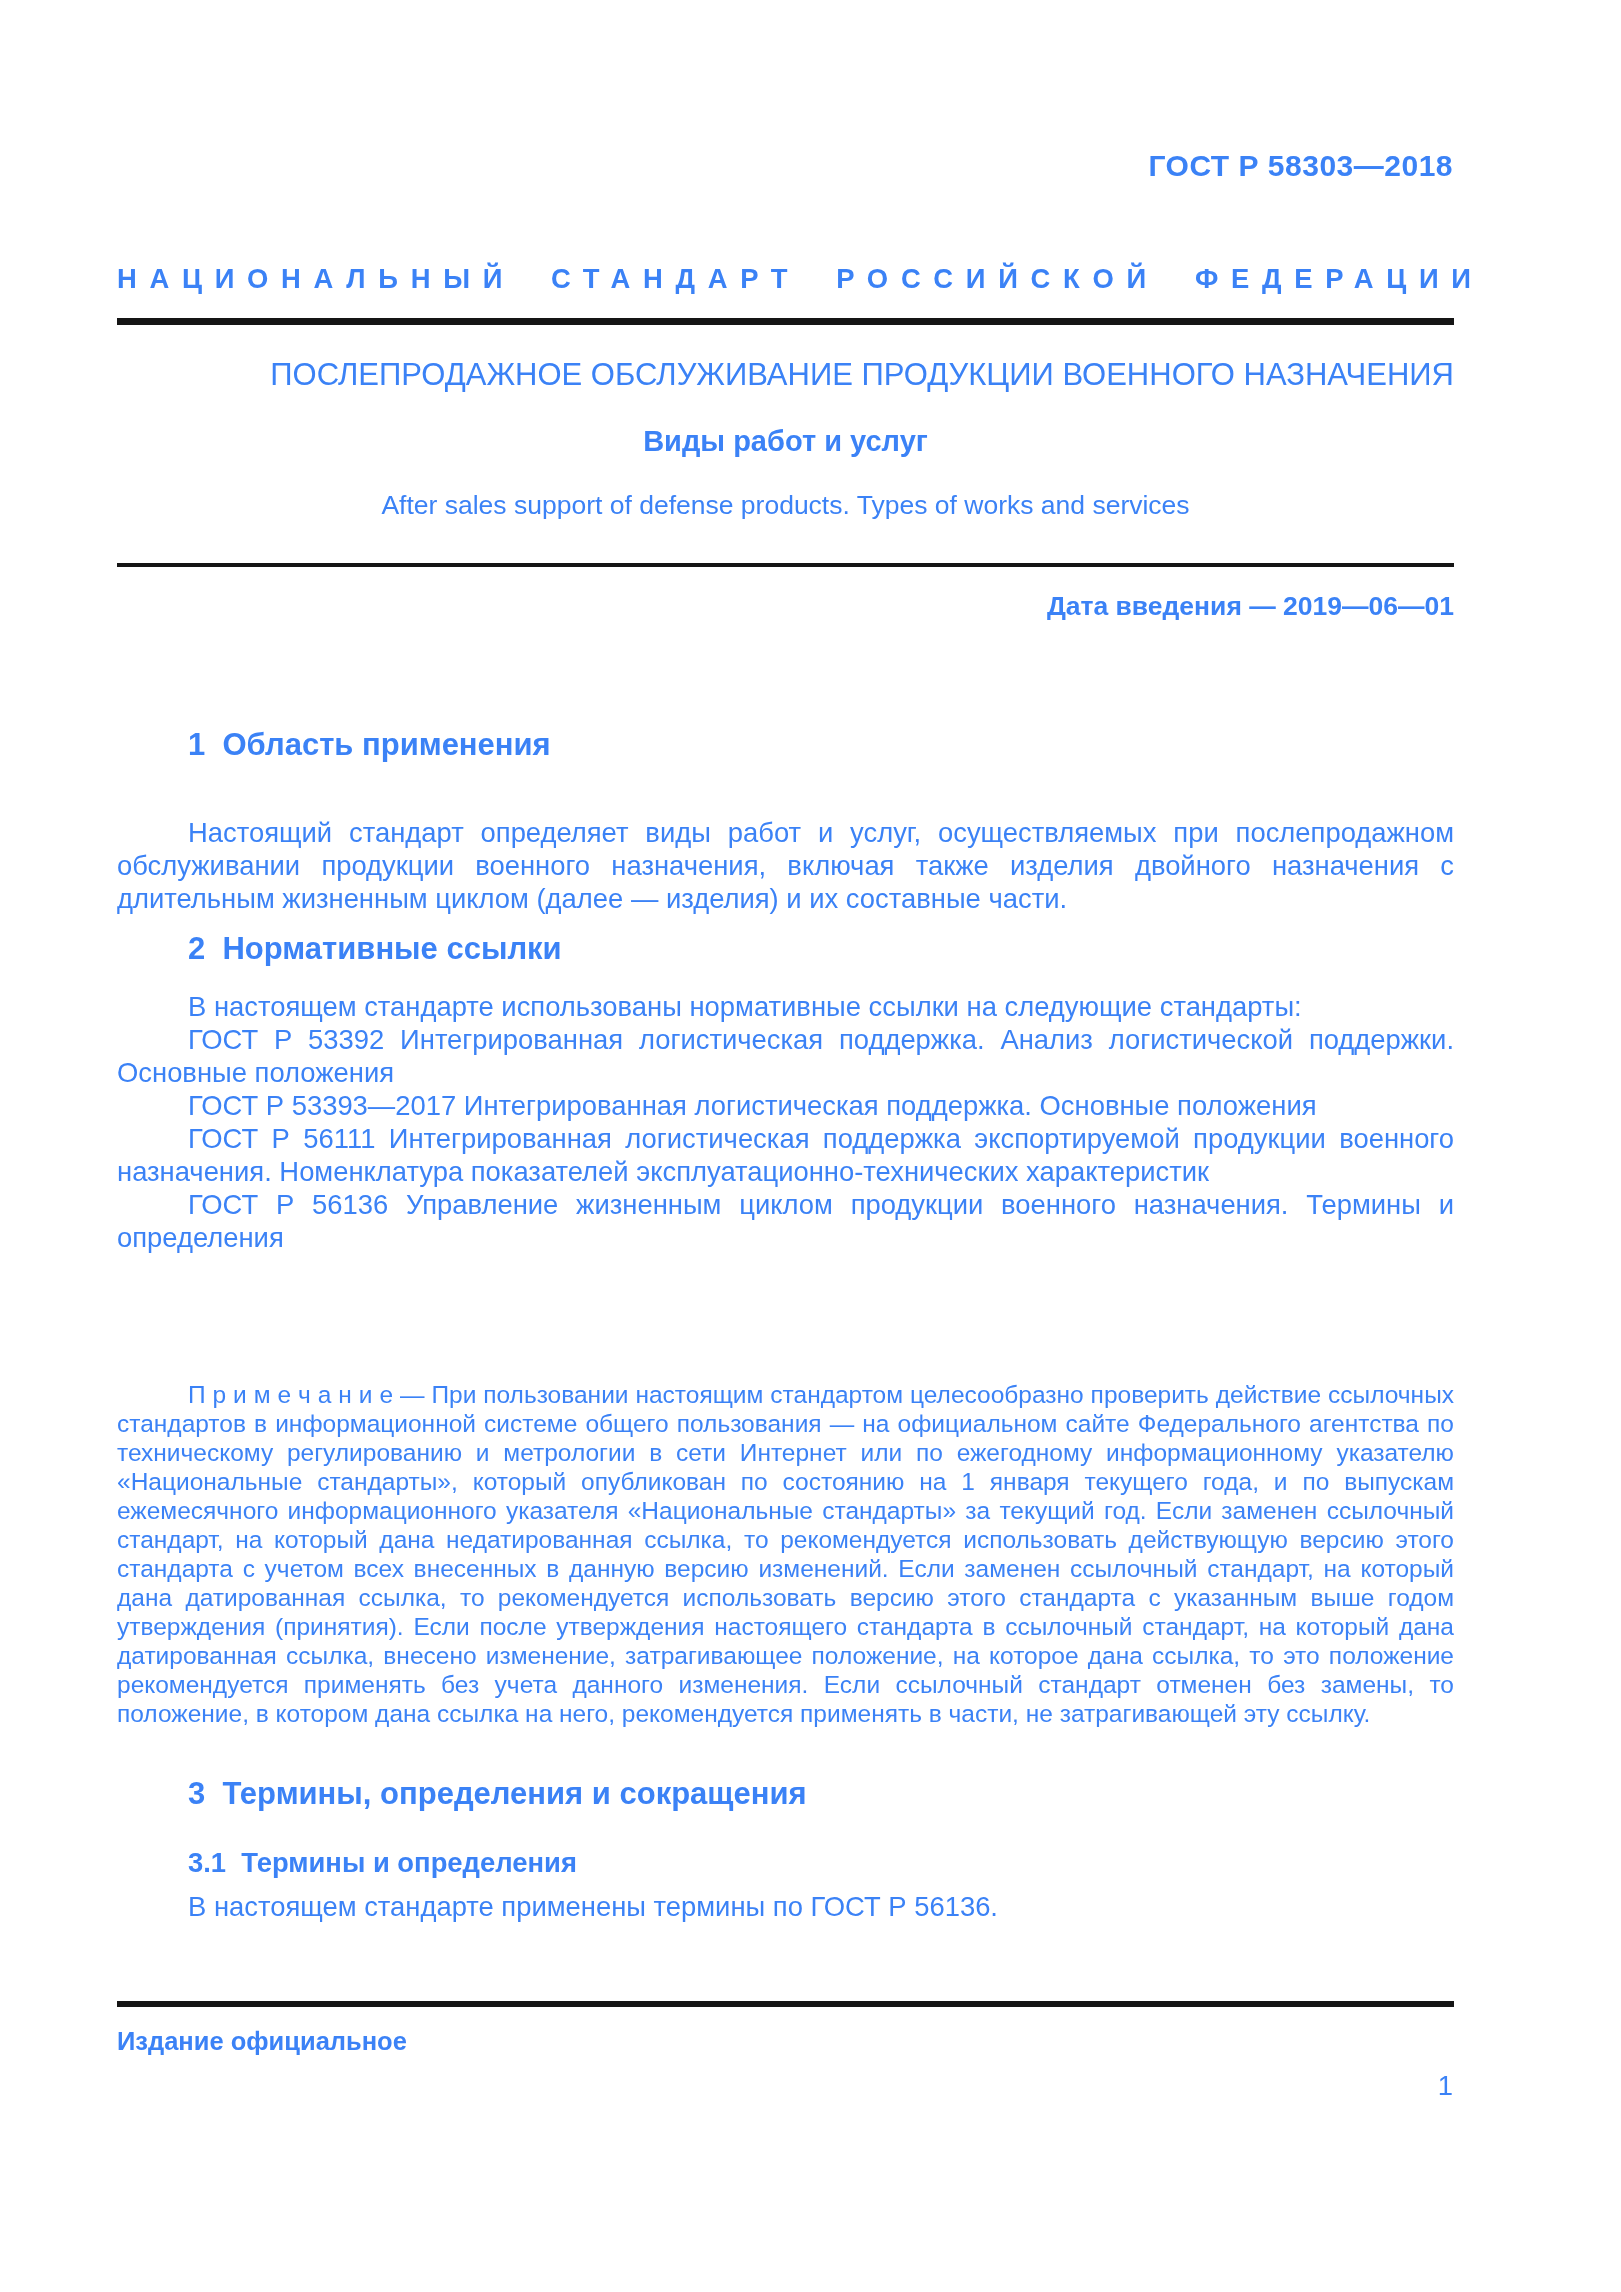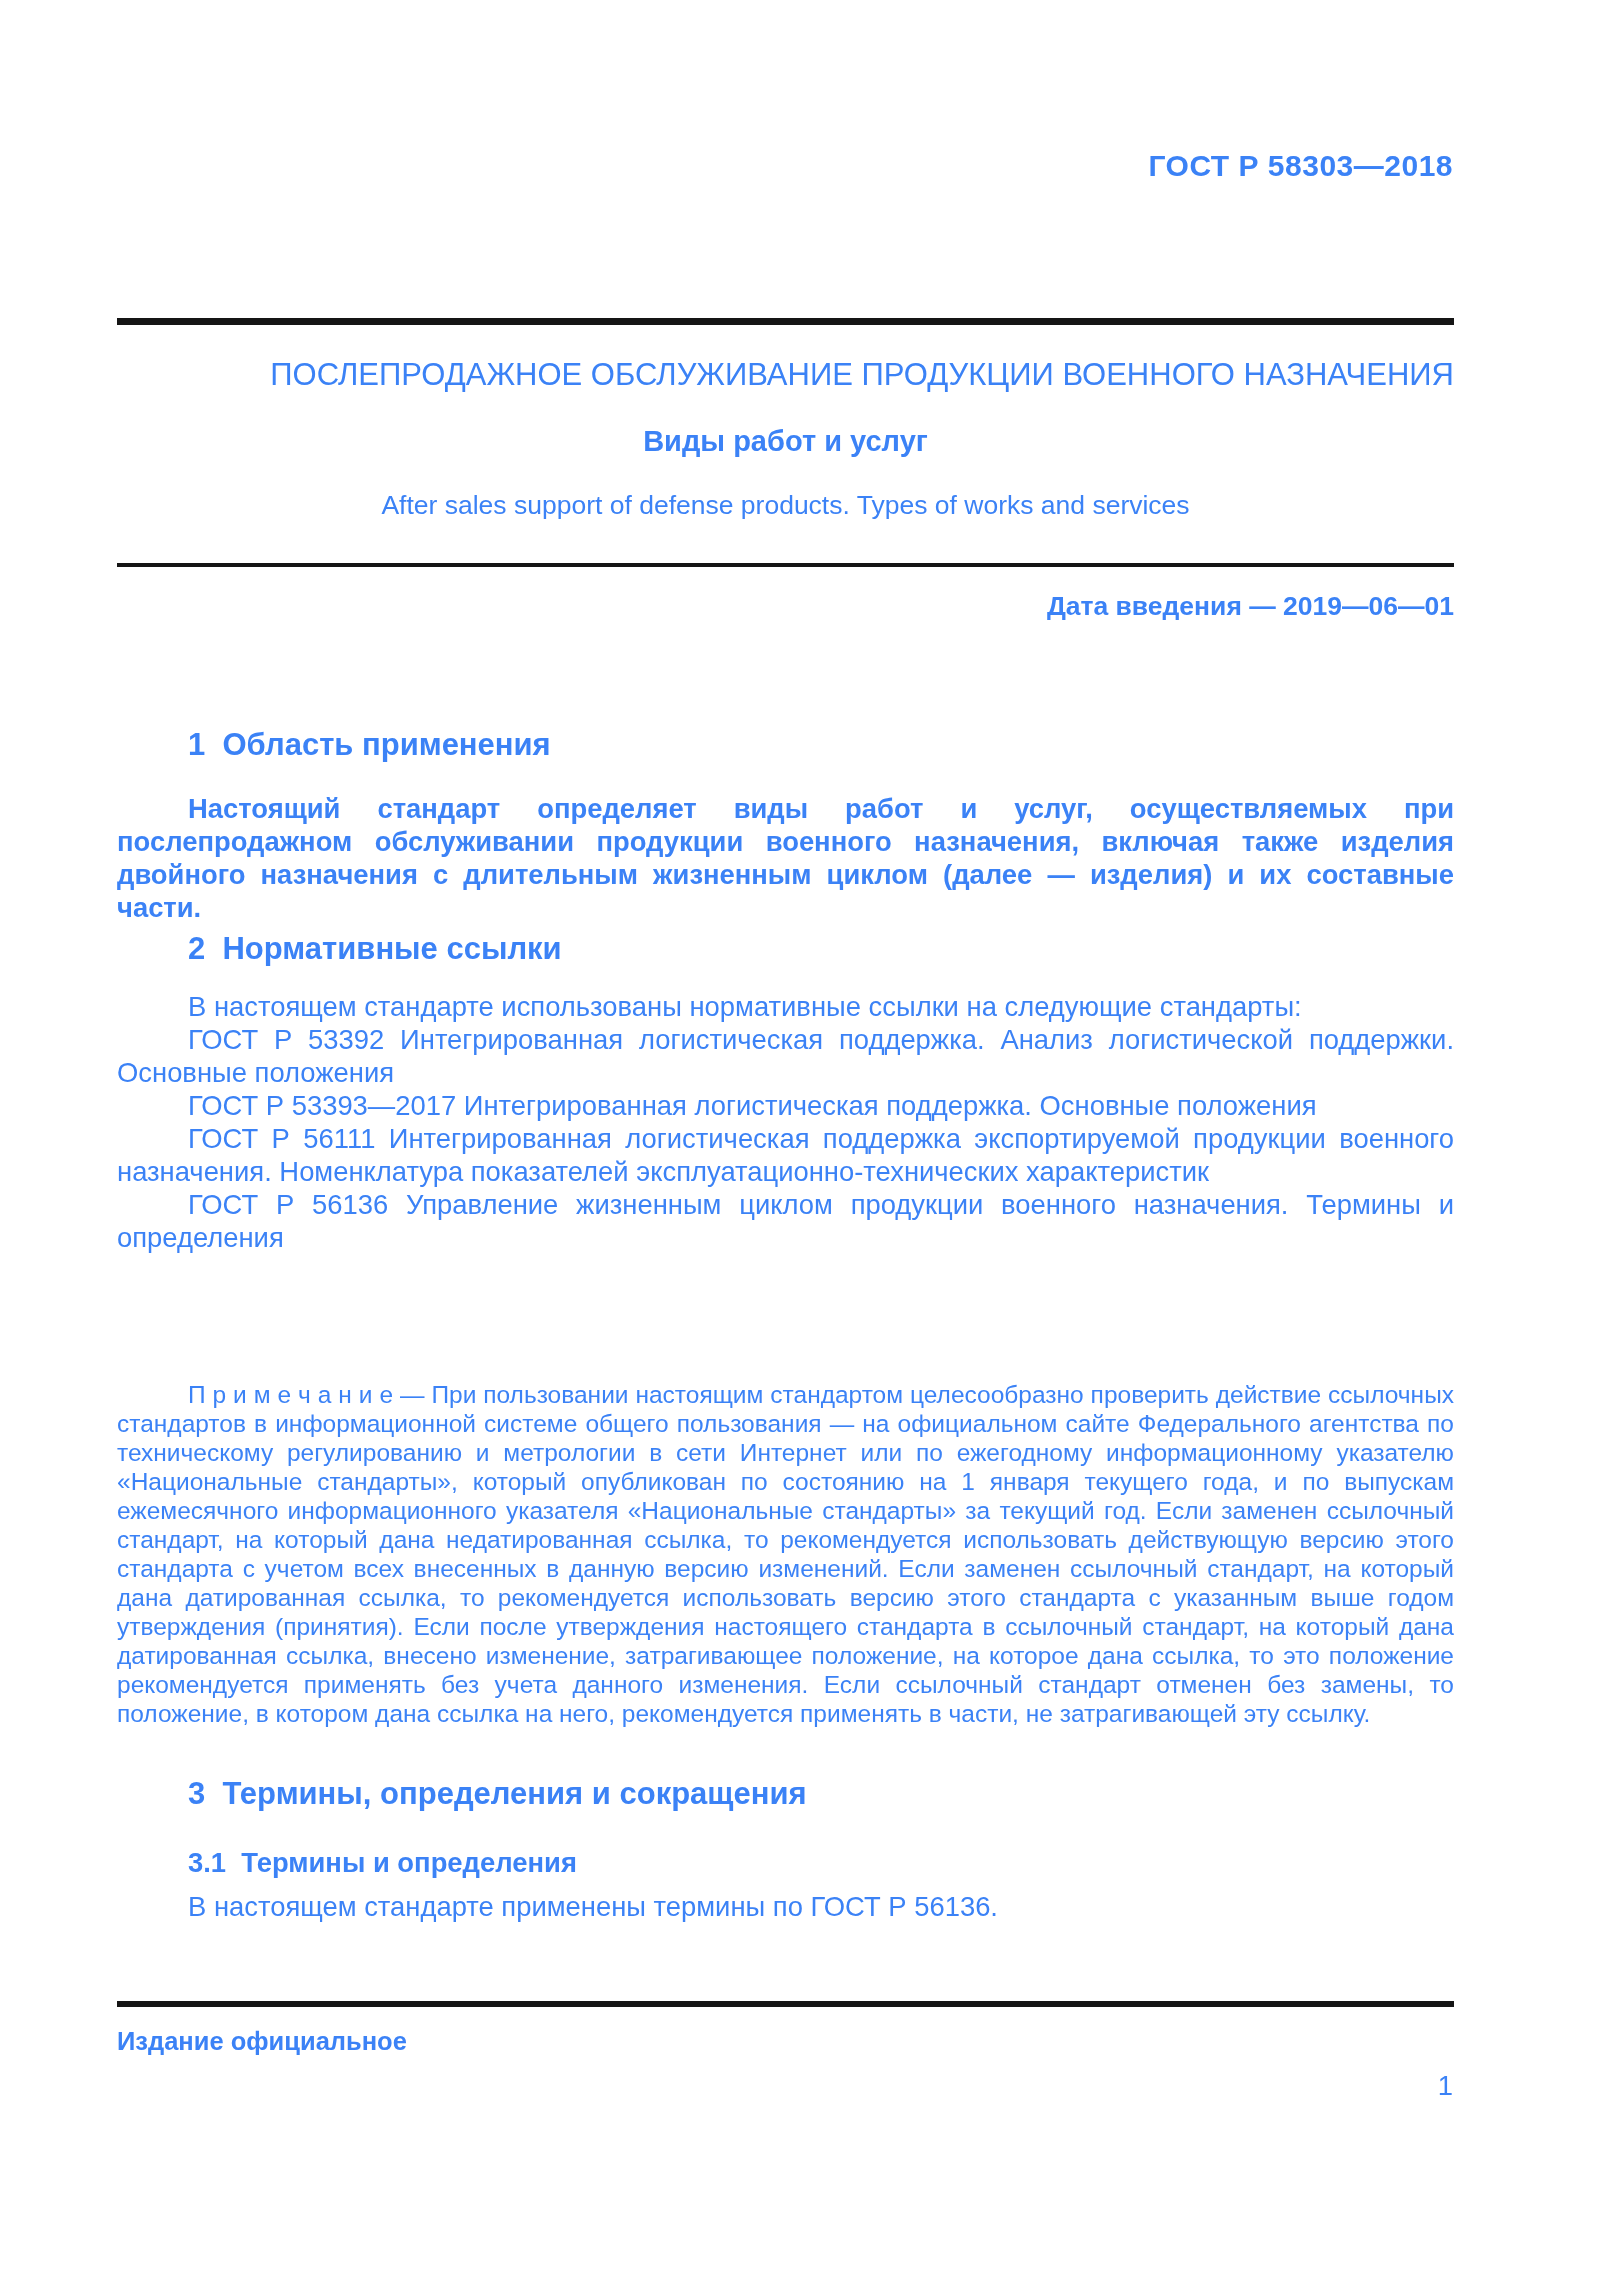--- a/index.html
+++ b/index.html
@@ -85,21 +85,21 @@
     padding-left: 71px;
     white-space: pre-wrap;
   }
   .body-text {
     font-size: 27.4px;
     line-height: 33px;
     text-align: justify;
     text-indent: 71px;
     margin: 0;
   }
-  .p1 { position: absolute; top: 792px; font-weight: bold; }
+  .p1 { position: absolute; top: 816px; }
   .refs { position: absolute; top: 990px; }
   .refs p { margin: 0; }
   .note {
     position: absolute;
     top: 1380px;
     font-size: 24.5px;
     line-height: 29px;
     text-align: justify;
     text-indent: 71px;
   }
@@ -117,20 +117,21 @@
     font-size: 27.4px;
   }
 </style>
 </head>
 <body>
 
 <div id="page">
 
   <div class="doc-code">ГОСТ Р 58303—2018</div>
 
+  <div class="banner col">НАЦИОНАЛЬНЫЙ СТАНДАРТ РОССИЙСКОЙ ФЕДЕРАЦИИ</div>
 
   <div class="rule rule-1 col"></div>
 
   <div class="doc-title col">ПОСЛЕПРОДАЖНОЕ ОБСЛУЖИВАНИЕ ПРОДУКЦИИ ВОЕННОГО НАЗНАЧЕНИЯ</div>
   <div class="doc-subtitle col">Виды работ и услуг</div>
   <div class="doc-title-en col">After sales support of defense products. Types of works and services</div>
 
   <div class="rule rule-2 col"></div>
 
   <div class="effective-date col">Дата введения — 2019—06—01</div>

